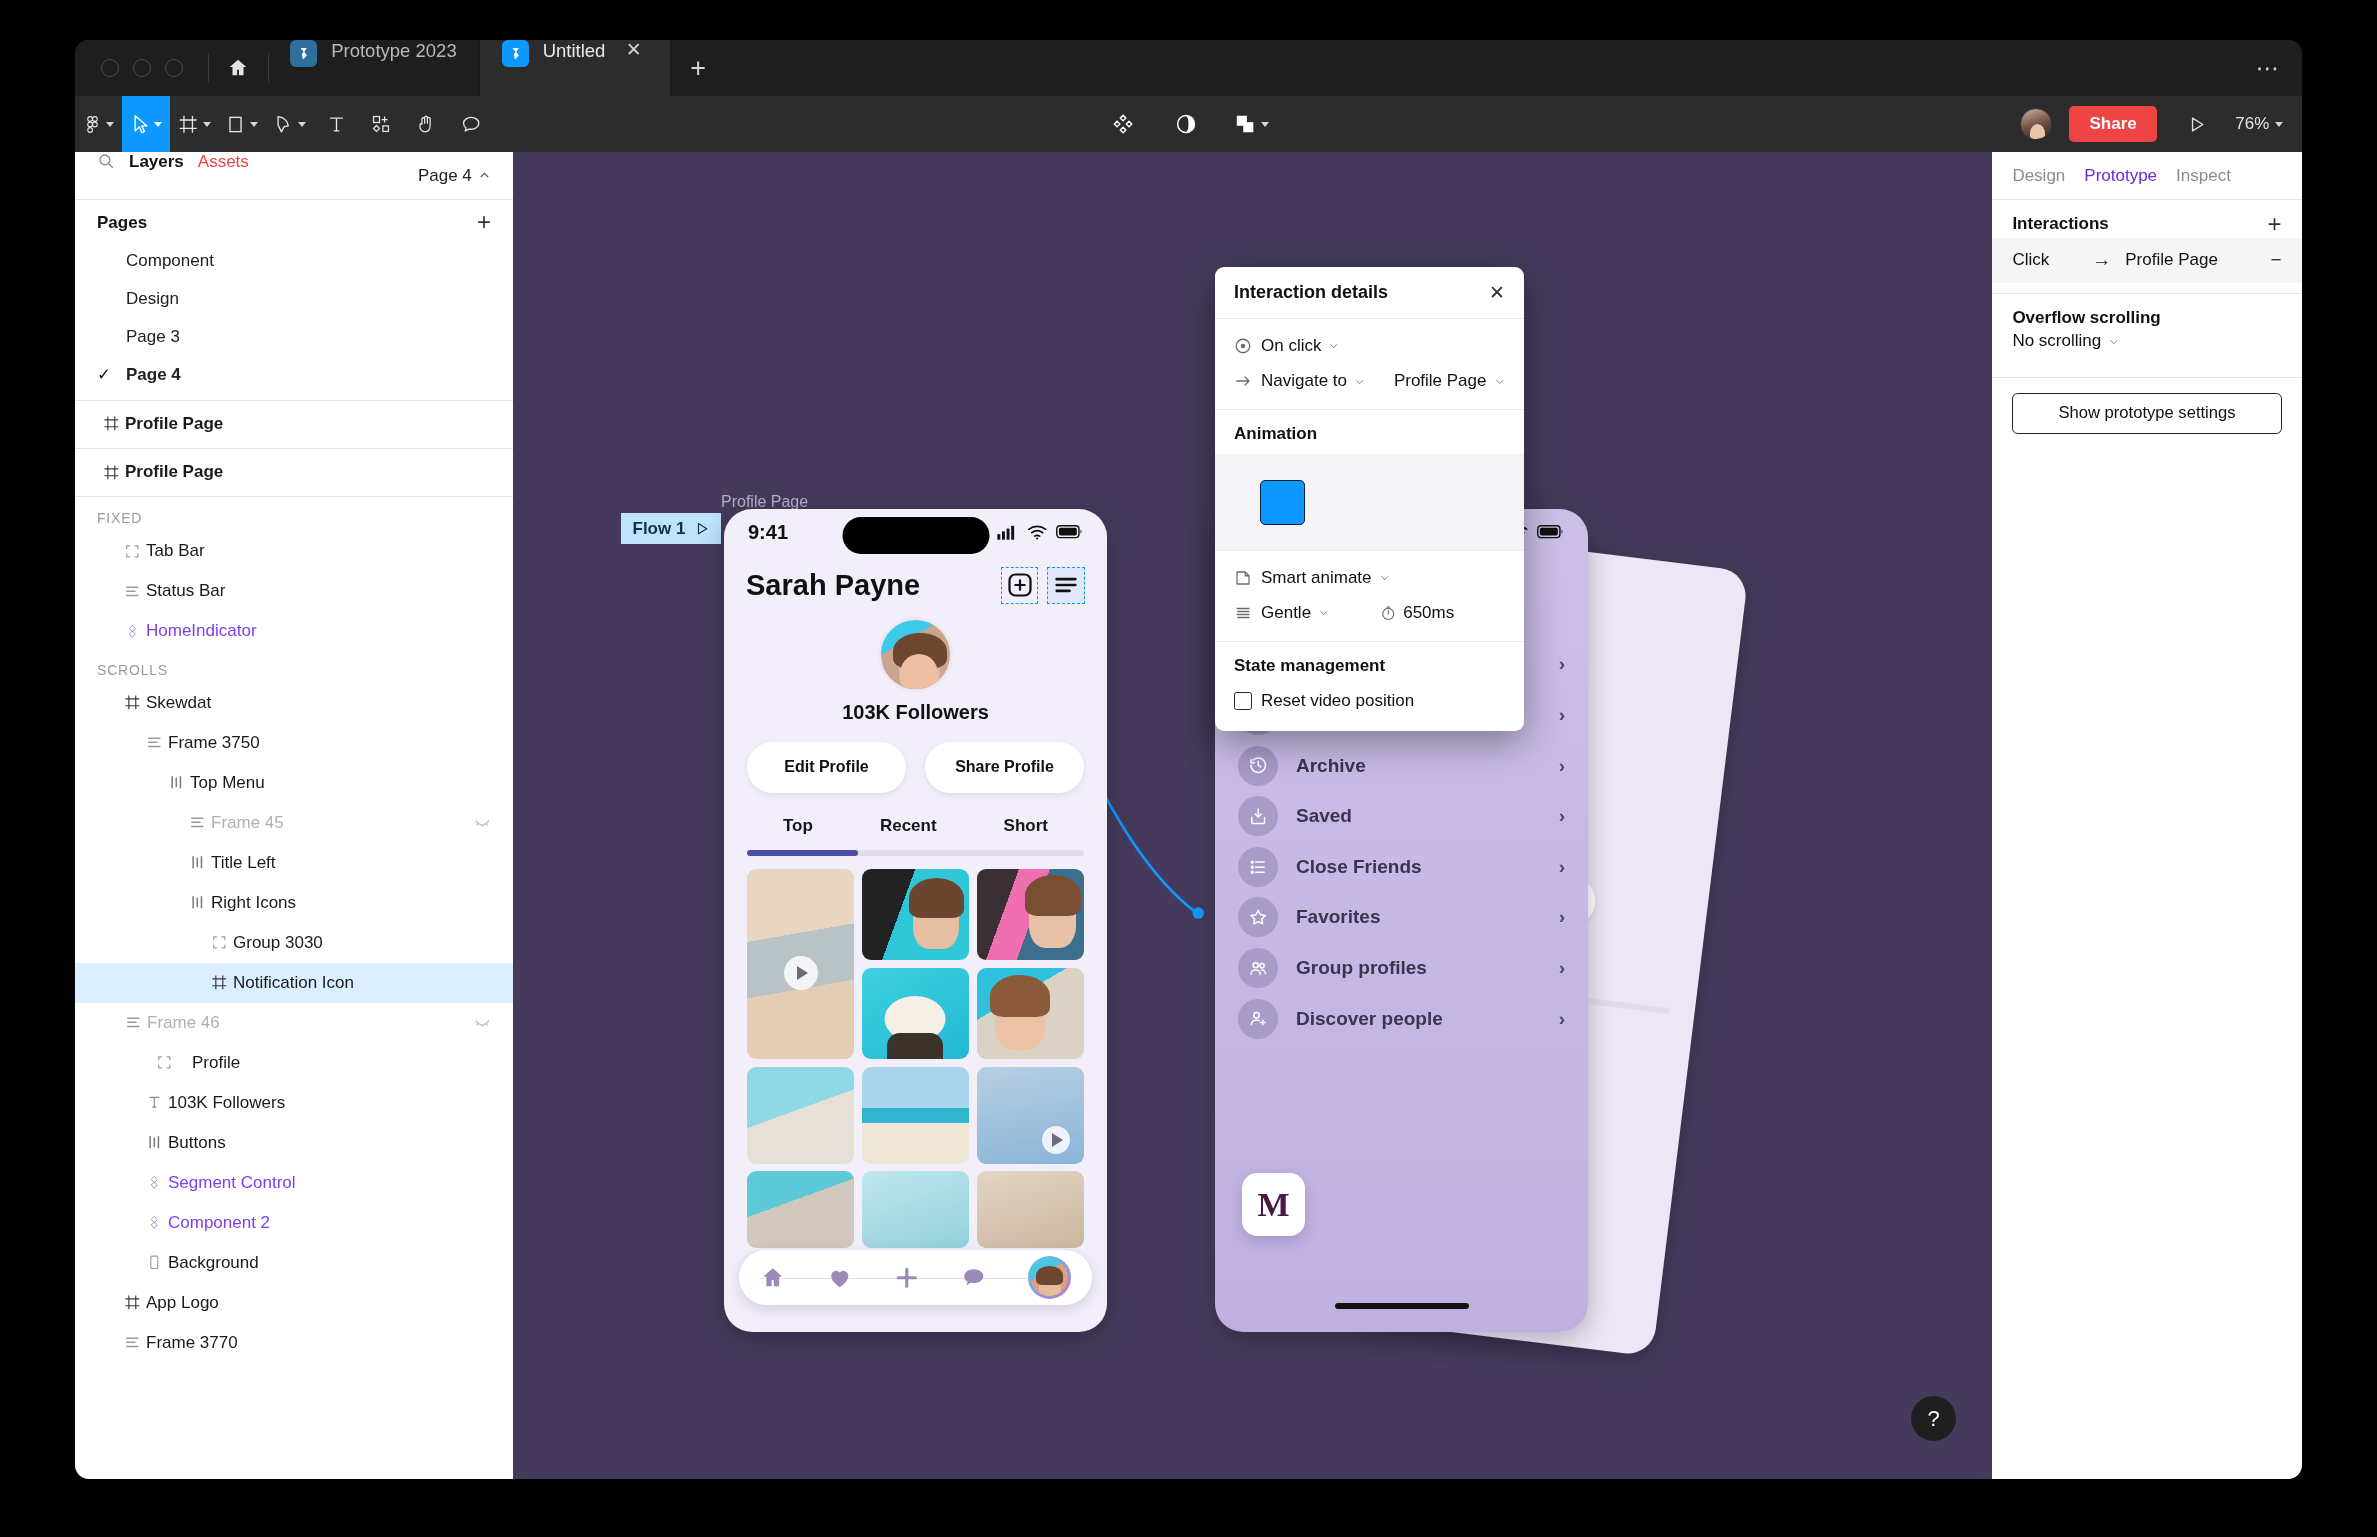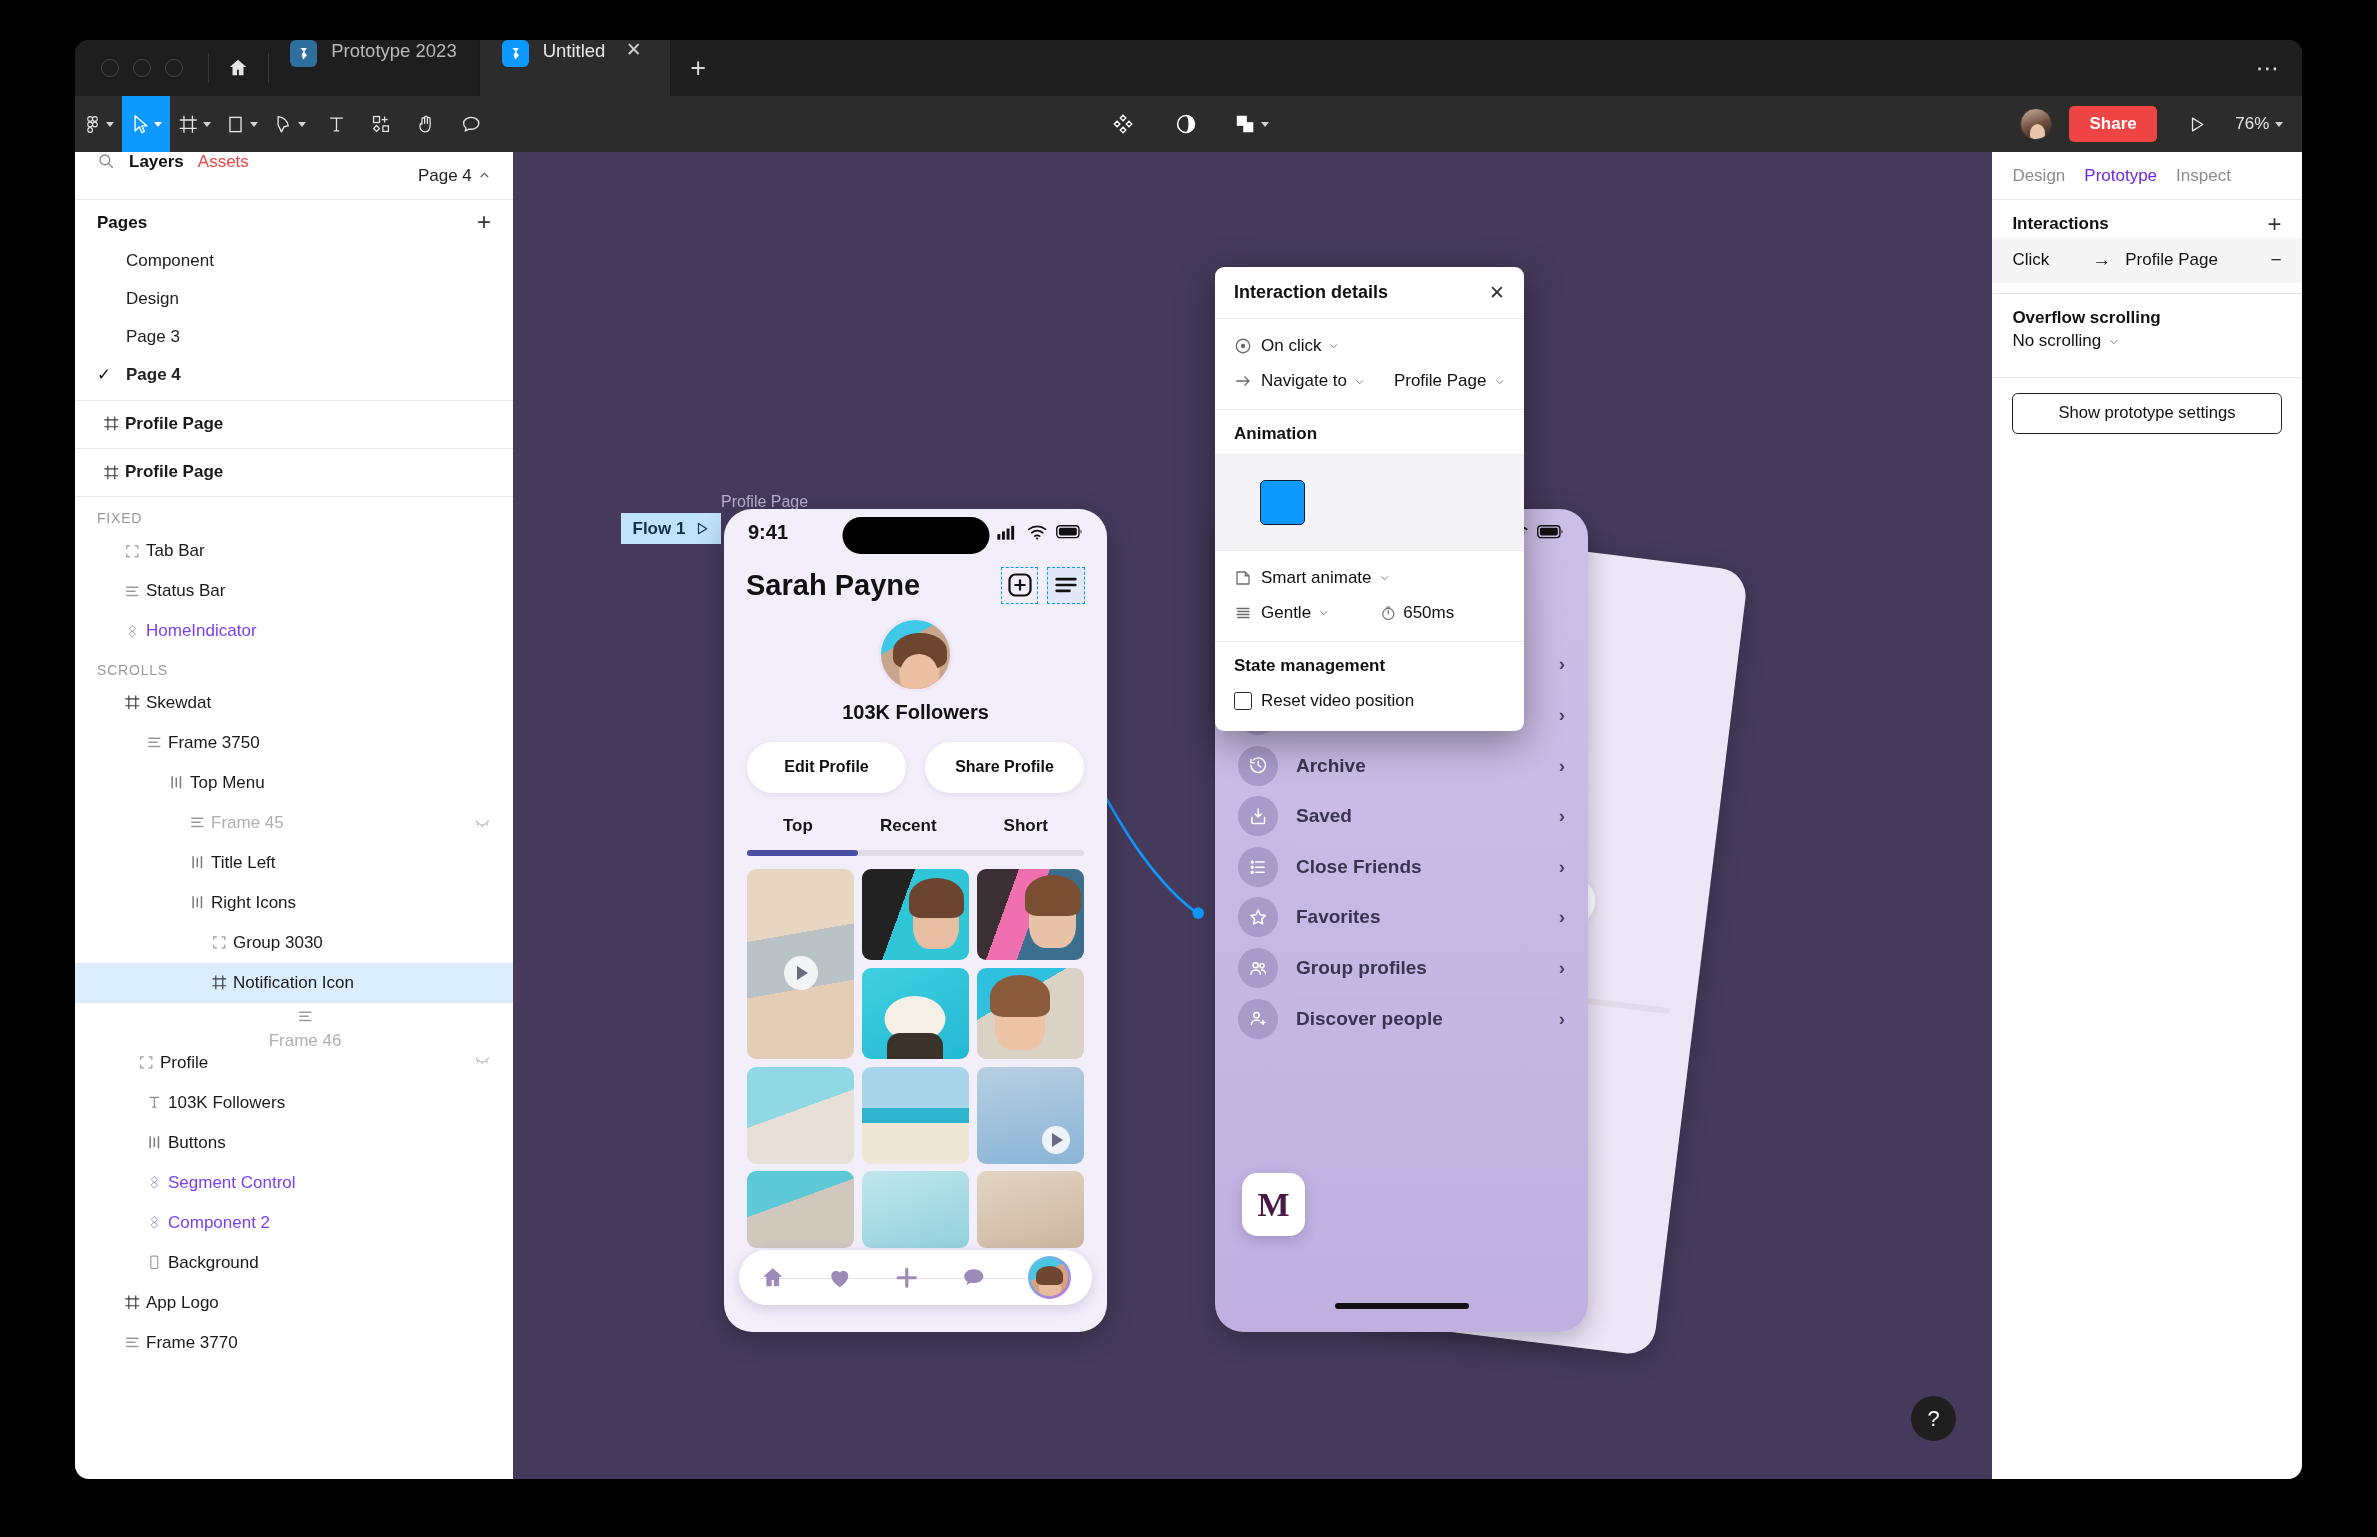--- a/index.html
+++ b/index.html
@@ -431,35 +431,35 @@
             <span>Group 3030</span>
           </div>
           <div class="lrow sel" style="padding-left: 130px;">
             <span class="lico">
               <svg width="16.6" height="16.6" viewBox="0 0 24 24">
                 <path d="M7 2v20M17 2v20M2 7h20M2 17h20" stroke="#3a3a3a" stroke-width="1.7"></path>
               </svg>
             </span>
             <span>Notification Icon</span>
           </div>
-          <div class="lrow muted" style="padding-left: 44px; flex-direction: column;">
+          <div class="lrow muted" style="padding-left: 44px;">
             <span class="lico">
               <svg width="16.6" height="16.6" viewBox="0 0 24 24">
                 <path d="M4 6h16M4 12h12M4 18h16" stroke="#9a9a9a" stroke-width="2.2" stroke-linecap="round"></path>
               </svg>
             </span>
             <span>Frame 46</span>
             <span class="eye">
               <svg width="16.6" height="16.6" viewBox="0 0 24 24">
                 <path d="M3 10c3 4 6 6 9 6s6-2 9-6" fill="none" stroke="#bbb" stroke-width="1.8" stroke-linecap="round"></path>
                 <path d="M6 14l-1.4 2M12 16v2.4M18 14l1.4 2" stroke="#bbb" stroke-width="1.8" stroke-linecap="round"></path>
               </svg>
             </span>
           </div>
-          <div class="lrow" style="padding-left: 57px;">
+          <div class="lrow" style="padding-left: 75px; gap: 14px;">
             <span class="lico">
               <svg width="16.6" height="16.6" viewBox="0 0 24 24">
                 <path d="M4 4h4M16 4h4M4 20h4M16 20h4M4 4v4M20 4v4M4 16v4M20 16v4" stroke="#9a9a9a" stroke-width="1.8" stroke-linecap="round"></path>
               </svg>
             </span>
             <span>Profile</span>
           </div>
           <div class="lrow" style="padding-left: 65px;">
             <span class="lico">
               <svg width="16.6" height="16.6" viewBox="0 0 24 24">

